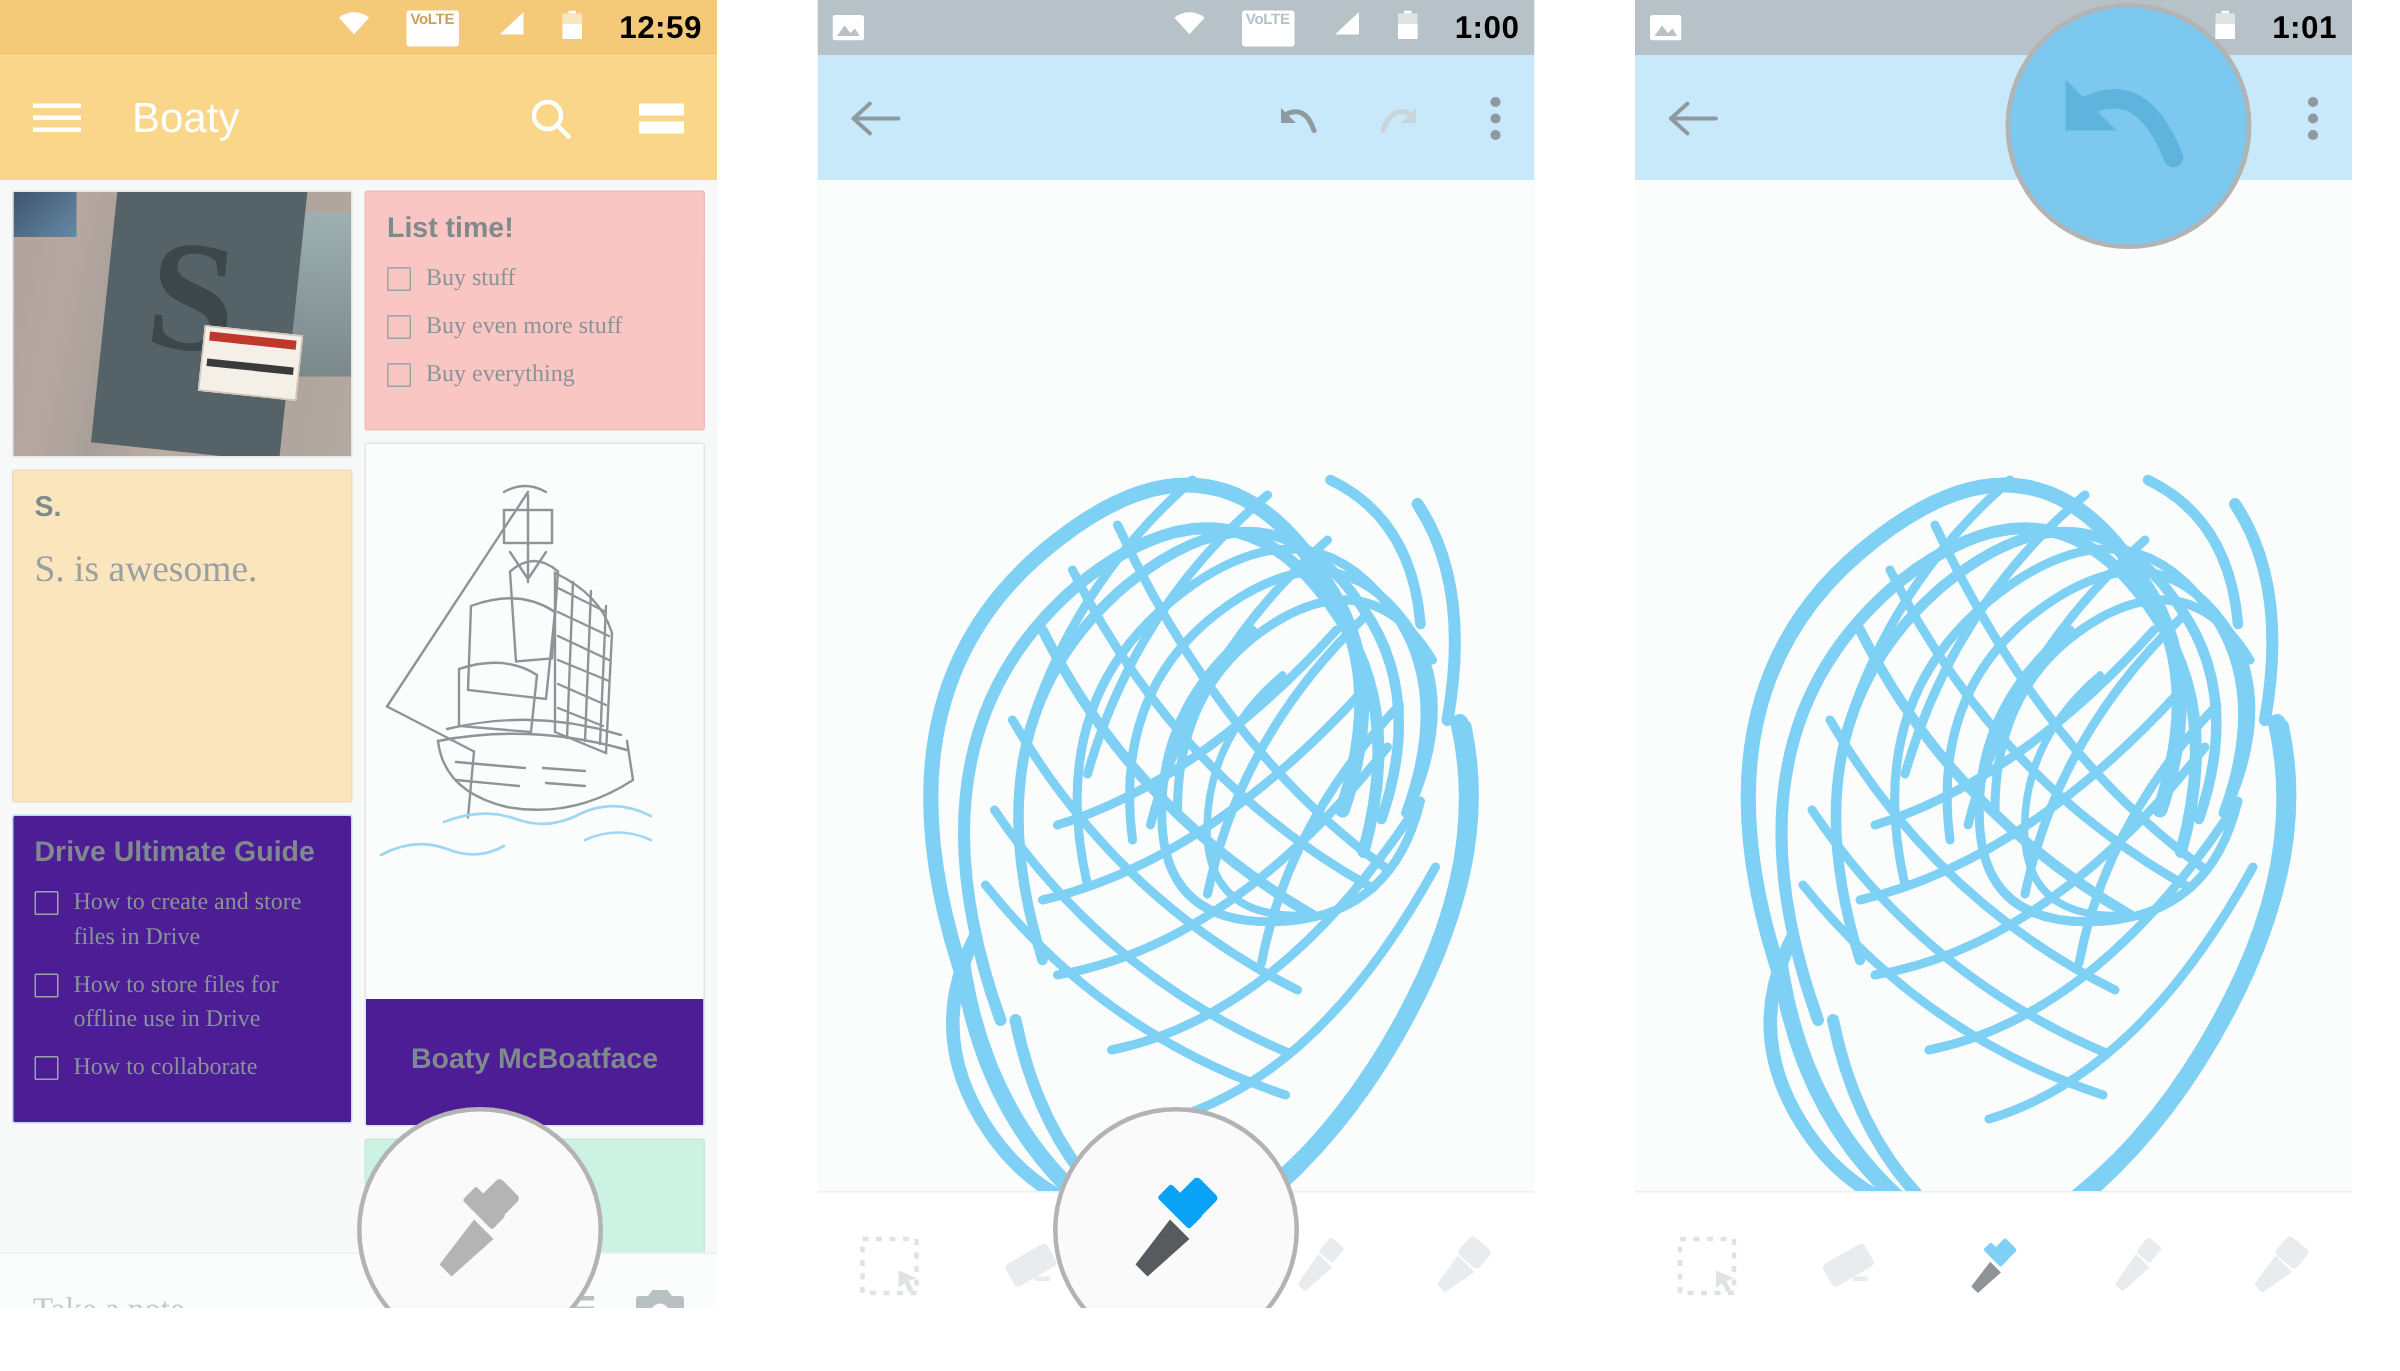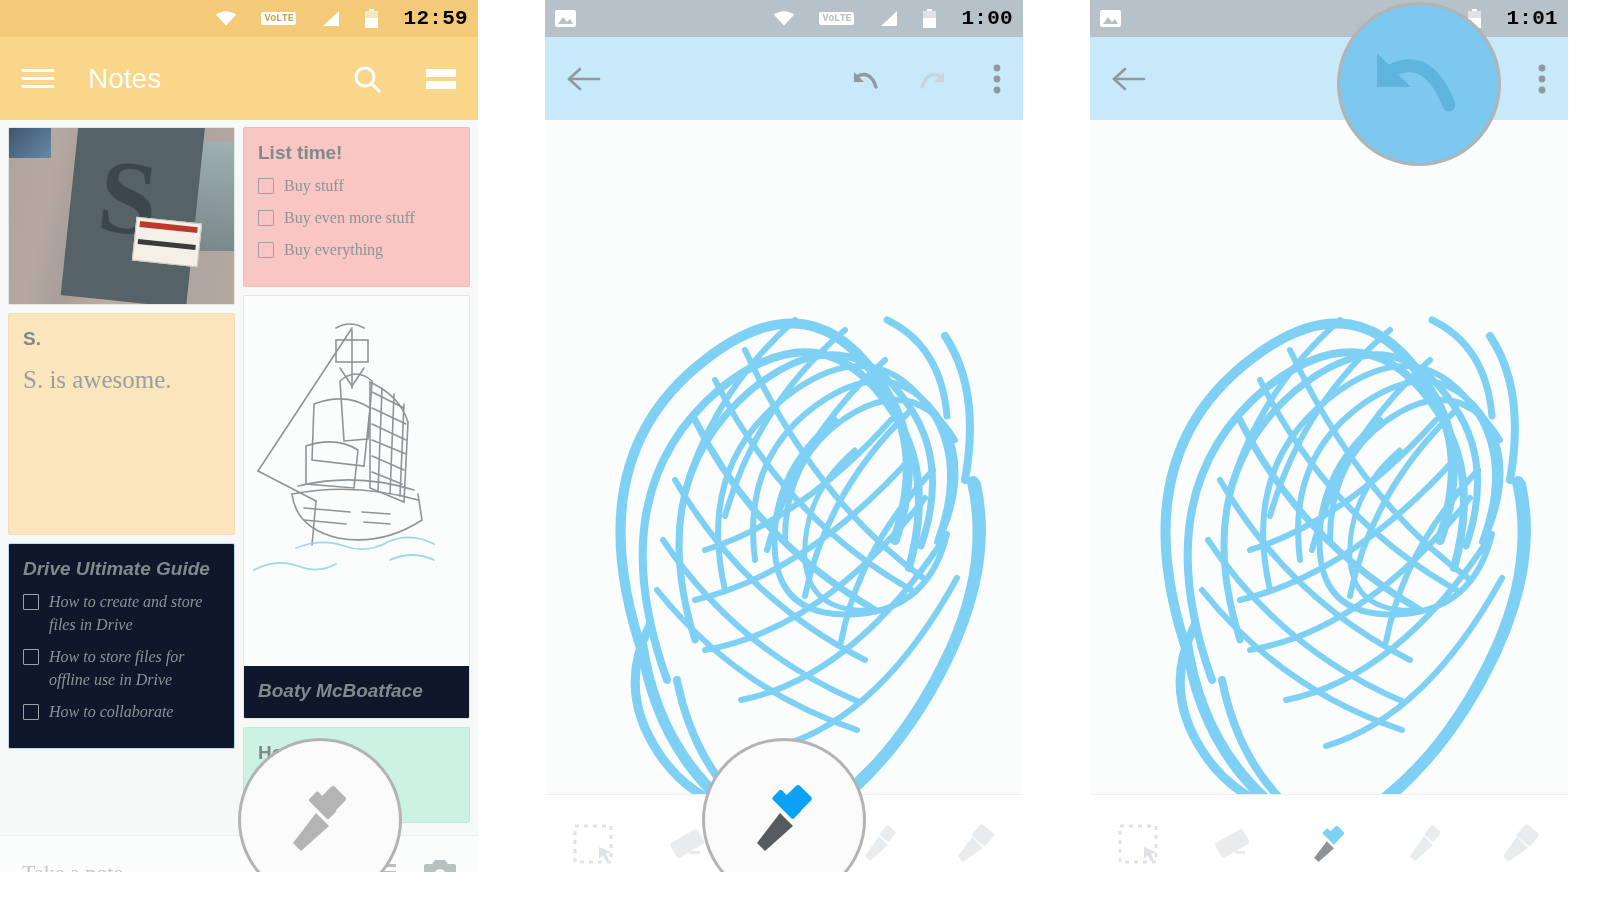--- a/index.html
+++ b/index.html
@@ -16,21 +16,21 @@
   .panel{position:absolute;top:0;width:478px;height:872px;overflow:hidden;background:#fff;}
   #panel1{left:0;}
   #panel2{left:545px;}
   #panel3{left:1090px;}
 
   
   .statusbar{height:37px;display:flex;align-items:center;padding:0 10px;box-sizing:border-box;}
   .sb-amber{background:#f4c978;}
   .sb-grey{background:#b6c2c8;}
   .sb-left{flex:0 0 auto;display:flex;align-items:center;}
-  .sb-right{margin-left:auto;display:flex;align-items:center;gap:24px;font-family:Liberation Mono, monospace;}
+  .sb-right{margin-left:auto;display:flex;gap:24px;}
   .sb-time{color:#000000;font-size:21px;font-weight:bold;letter-spacing:0.3px;}
   .ico-wifi{width:22px;height:17px;}
   .ico-sig{width:20px;height:17px;}
   .ico-bat{width:15px;height:19px;}
   .ico-img{width:21px;height:17px;}
   .volte{
     background:#ffffff;color:#c9a25a;font-size:10px;font-weight:bold;
     padding:1px 3px;border-radius:2px;line-height:11px;letter-spacing:-0.2px;
   }
   .sb-grey .volte{color:#b6c2c8;}
@@ -51,21 +51,21 @@
   .card{background:#ffffff;border:1px solid #e2e5e6;border-radius:2px;overflow:hidden;}
   .card-title{font-weight:bold;font-size:19px;color:#7f8a8d;margin:0 0 10px 0;}
   .card-pad{padding:14px 14px 16px 14px;}
   .chk-row{display:flex;align-items:flex-start;gap:10px;margin:9px 0;}
   .chk{flex:0 0 auto;width:14px;height:14px;border:1.6px solid #9aa4a7;border-radius:1px;margin-top:4px;}
   .chk-txt{font-family:"Liberation Serif", serif;font-size:16px;color:#8a9497;line-height:23px;}
   .note-body{font-family:"Liberation Serif", serif;font-size:25px;color:#98a0a2;line-height:40px;}
 
   .c-pink{background:#f9c6c4;border-color:#f0bab8;}
   .c-cream{background:#fae5bd;border-color:#f2dcb5;}
-  .c-blue{background:#0f172a;border-color:#b6dcee;font-style:italic;}
+  .c-blue{background:#4c1d95;border-color:#b6dcee;}
   .c-mint{background:#ccf2e4;border-color:#c3e9db;}
   .c-white{background:#fbfcfc;}
 
   .photo{
     position:relative;width:100%;height:176px;
     background:
       linear-gradient(rgba(255,255,255,.55),rgba(255,255,255,.55)),
       linear-gradient(102deg,#4d3325 0%,#5d3f2c 18%,#3f2a1e 34%,#6d4c34 52%,#4a3325 70%,#5a422f 100%);
     overflow:hidden;
   }
@@ -142,21 +142,21 @@
     </div>
 
     <div class="appbar ab-amber">
       <div class="ab-btn">
         <svg width="32" height="24" viewBox="0 0 32 24">
             <rect y="2" width="32" height="3" fill="#fff"></rect>
             <rect y="10" width="32" height="3" fill="#fff"></rect>
             <rect y="18" width="32" height="3" fill="#fff"></rect>
           </svg>
       </div>
-      <div class="ab-title">Notes</div>
+      <div class="ab-title">Boaty</div>
       <div class="ab-spacer"></div>
       <div class="ab-btn" style="margin-right:44px;">
         <svg width="30" height="30" viewBox="0 0 30 30">
             <circle cx="13" cy="13" r="9" fill="none" stroke="#fff" stroke-width="3"></circle>
             <line x1="19" y1="19" x2="28" y2="28" stroke="#fff" stroke-width="3"></line>
           </svg>
       </div>
       <div class="ab-btn">
         <svg width="30" height="24" viewBox="0 0 30 24">
             <rect y="2" width="30" height="8" fill="#fff"></rect>
@@ -246,21 +246,21 @@
                   <path d="M72 205 l-4 44"></path>
                 </g>
                 <g fill="none" stroke="#9ed7f2" stroke-width="1.8" stroke-linecap="round">
                   <path d="M52 252 q26 -10 48 -2 q22 8 44 -4 q22 -10 46 2"></path>
                   <path d="M10 274 q22 -12 44 -4 q20 8 38 -2"></path>
                   <path d="M146 264 q22 -10 44 0"></path>
                 </g>
               </svg>
             </div>
             <div class="c-blue" style="padding:14px 14px 16px 14px;">
-              <div class="card-title" style="margin:0;">Boaty McBoatface</div>
+              <div class="card-title" style="margin:16px;">Boaty McBoatface</div>
             </div>
           </div>
 
           <div class="card c-mint card-pad">
             <div class="card-title">House list</div>
             <div class="chk-row">
                 <span class="chk"></span>
                 <span class="chk-txt">Striado</span>
               </div>
           </div>

